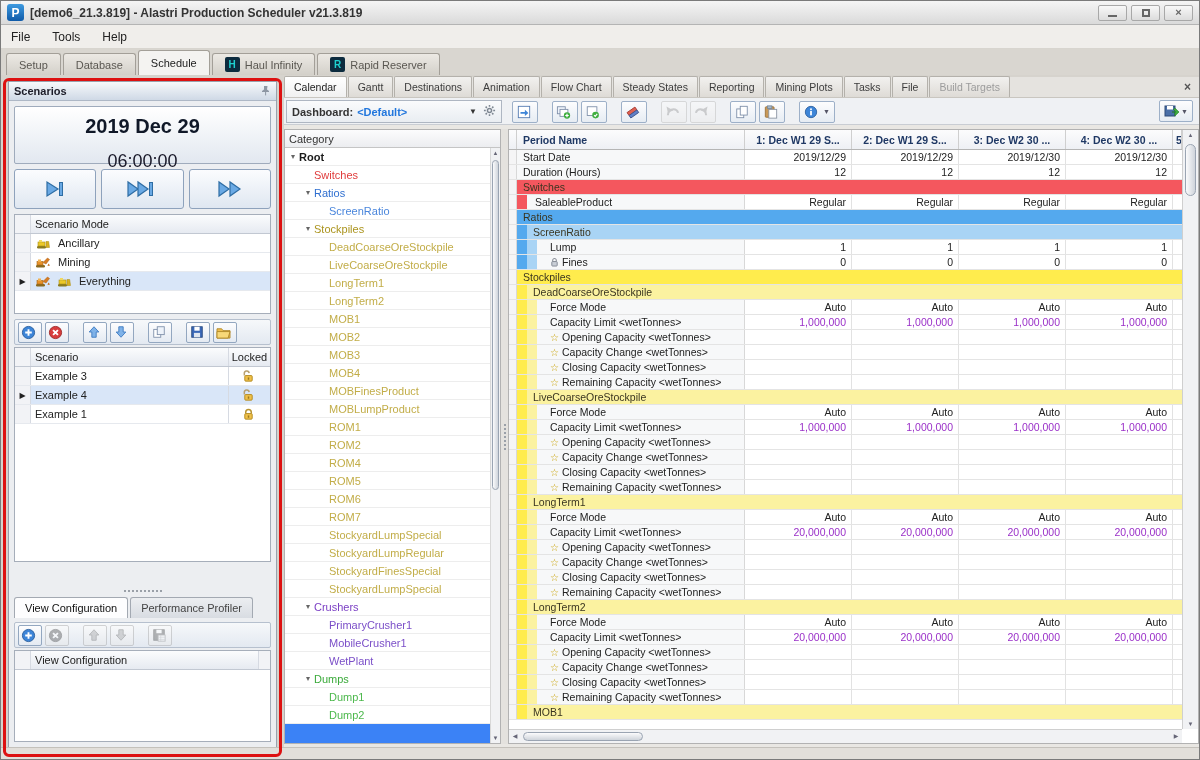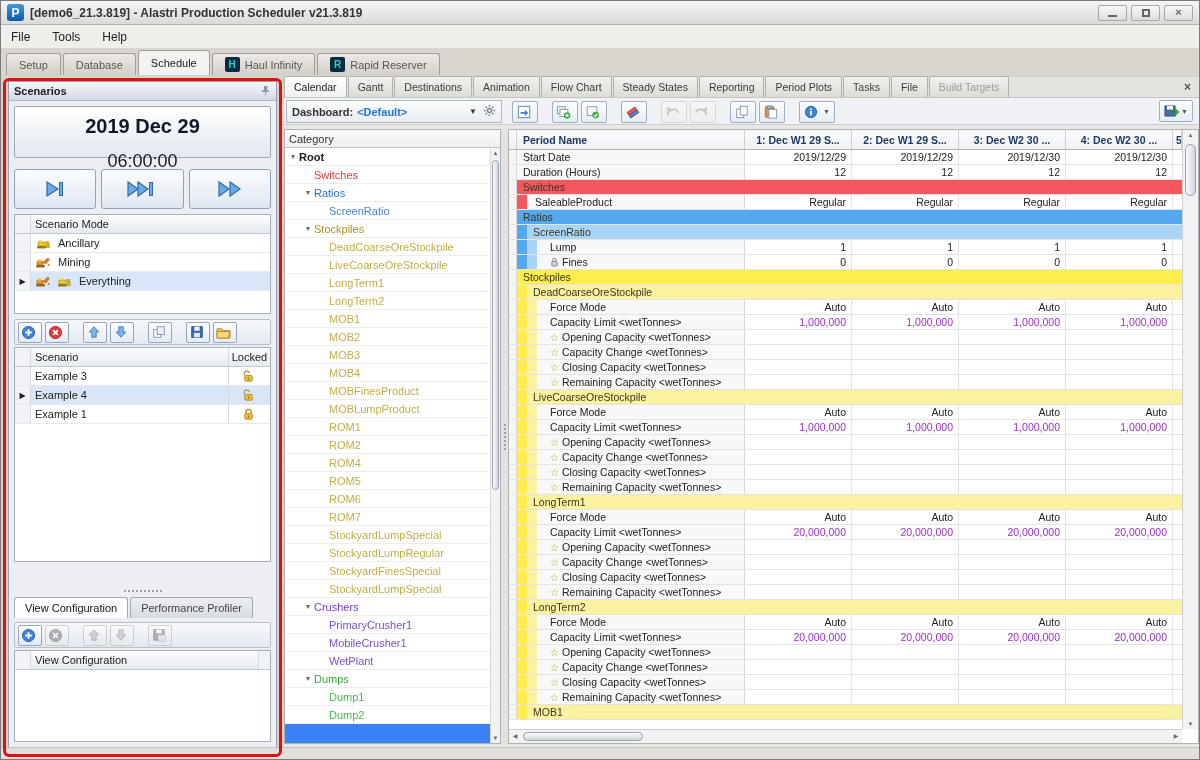--- a/index.html
+++ b/index.html
@@ -37,21 +37,21 @@
   .bottom-strip { position:absolute; left:0; bottom:0; right:0; height:12px; background:#e2dfda; border-top:1px solid #c4c1bb; }
 
   
   .red-outline { position:absolute; left:2px; top:3px; width:279px; height:679px; border:3px solid #dd1111; border-radius:6px; z-index:40; pointer-events:none; }
 
   
   .sc-panel { position:absolute; left:7px; top:6px; width:269px; height:667px; background:#eceef1; border:1px solid #99a2ae; }
   .sc-header { height:19px; background:linear-gradient(#f7f9fb,#cfd9e6); border-bottom:1px solid #aeb8c6;
     display:flex; align-items:center; padding:0 5px; }
   .sc-header-title { flex:1; font-size:11px; font-weight:bold; color:#1c1c28; }
-  .date-box { position:absolute; left:5px; right:5px; top:24px; height:52px; border:1px solid #9fabbc; border-radius:2px;
+  .date-box { position:absolute; left:5px; right:5px; top:24px; height:58px; border:1px solid #9fabbc; border-radius:2px;
     background:linear-gradient(#ffffff,#e2e8f0); text-align:center; }
   .date-main { font-size:20px; font-weight:bold; color:#101828; margin-top:8px; }
   .date-time { font-size:18px; color:#1a1a2a; margin-top:13px; }
   .step-row { position:absolute; left:5px; right:5px; top:87px; height:40px; display:flex; gap:5px; }
   .step-btn { flex:1; border:1px solid #8ea2bc; border-radius:3px; background:linear-gradient(#fbfcfe,#dfe7f1);
     display:flex; align-items:center; justify-content:center; }
   .mode-box { position:absolute; left:5px; right:5px; top:132px; height:100px; background:#fff; border:1px solid #a6aeba; }
   .tbl-head { height:19px; background:linear-gradient(#fbfcfd,#e6eaf1); border-bottom:1px solid #c2c8d2; display:flex; align-items:center; }
   .marker-col { width:16px; align-self:stretch; border-right:1px solid #d6dae2; background:#f2f3f6;
     display:flex; align-items:center; justify-content:center; }
@@ -454,21 +454,21 @@
 
     <div class="workspace">
       <div class="sec-tabbar" id="sectabs">
           <div class="stab active">Calendar</div>
           <div class="stab">Gantt</div>
           <div class="stab">Destinations</div>
           <div class="stab">Animation</div>
           <div class="stab">Flow Chart</div>
           <div class="stab">Steady States</div>
           <div class="stab">Reporting</div>
-          <div class="stab">Period Plots</div>
+          <div class="stab">Mining Plots</div>
           <div class="stab">Tasks</div>
           <div class="stab">File</div>
           <div class="stab disabled">Build Targets</div>
         </div>
       <span class="sec-close">×</span>
       <div class="row2">
         <div class="dash-box">
           <span class="dash-label">Dashboard:</span>
           <span class="dash-value">&lt;Default&gt;</span>
           <span class="dash-caret">▼</span>

